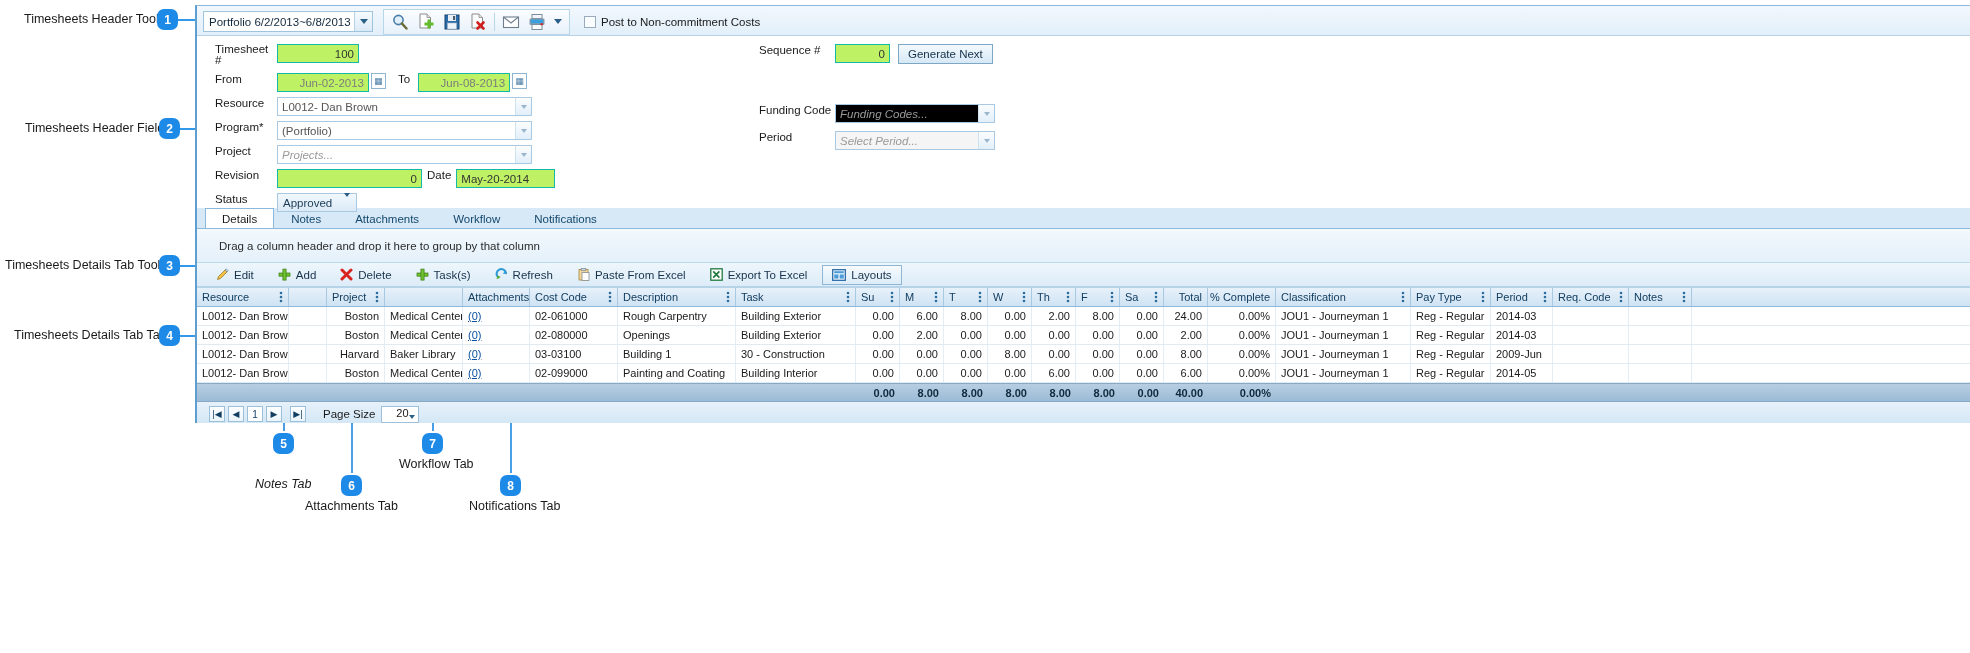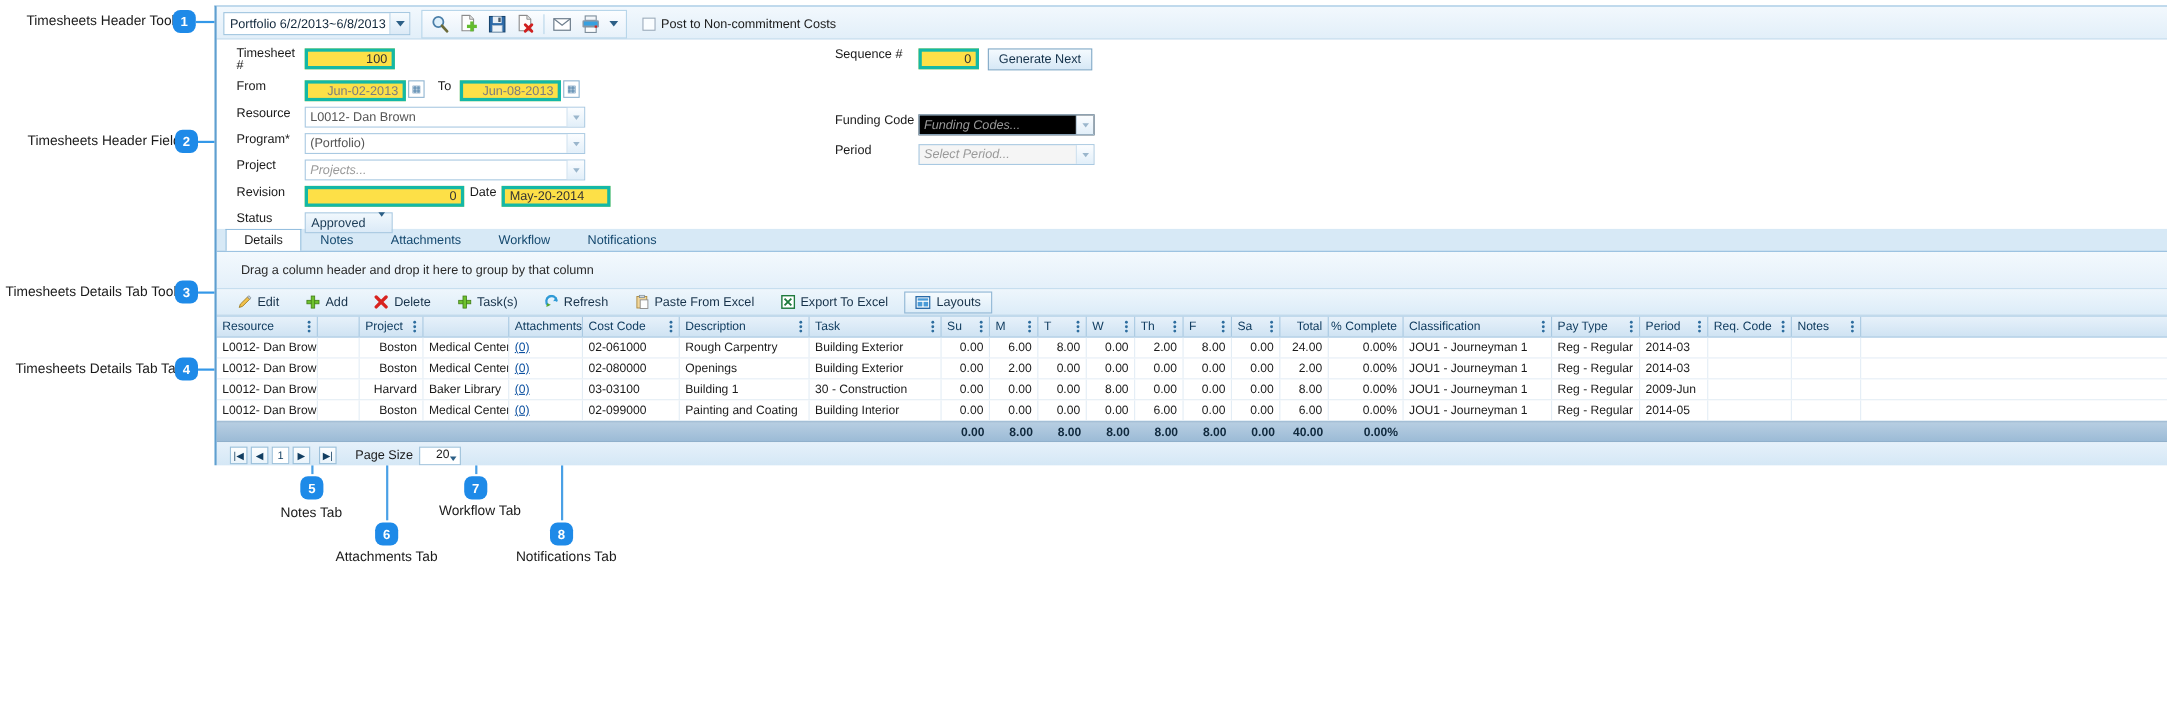--- a/index.html
+++ b/index.html
@@ -109,22 +109,22 @@
     background: #ffffff;
     padding: 8px 0 0 0;
   }
   .fld-row { display: flex; align-items: flex-start; margin-bottom: 5px; }
   .fld-lbl {
     font-size: 11.5px; color: #1a1a1a;
     width: 62px; text-align: left;
     margin-left: 18px;
   }
   .inp {
-    height: 19px; border: 3px solid #14b8a6;
-    background: #fde047; font-size: 11.5px;
+    height: 19px; border: 1px solid #14b8a6;
+    background: #bef264; font-size: 11.5px;
     color: #333; display: flex; align-items: center;
     padding: 0 4px;
   }
   .inp.num { justify-content: flex-end; }
   .inp.grey { color: #7d7d7d; }
   .dd {
     height: 19px; border: 1px solid #a9c9e2; background: #fff;
     display: flex; align-items: center; font-size: 11.5px;
     color: #555; padding: 0 0 0 4px;
   }
@@ -290,21 +290,21 @@
   <div class="callout-label" style="left:5px; top:258px;">Timesheets Details Tab Toolbar</div>
   <div class="callout-badge" style="left:159px; top:255px;">3</div>
   <div class="callout-line leader-h" style="left:180px; top:265px; width:18px;"></div>
 
   <div class="callout-label" style="left:14px; top:328px;">Timesheets Details Tab Table</div>
   <div class="callout-badge" style="left:159px; top:325px;">4</div>
   <div class="callout-line leader-h" style="left:180px; top:335px; width:18px;"></div>
 
   <div class="callout-line leader-v" style="left:283px; top:233px; height:198px;"></div>
   <div class="callout-badge" style="left:273px; top:433px;">5</div>
-  <div class="callout-label" style="left:255px; top:459px;">Notes Tab</div>
+  <div class="callout-label" style="left:255px; top:477px;font-style:italic;">Notes Tab</div>
 
   <div class="callout-line leader-v" style="left:351px; top:233px; height:240px;"></div>
   <div class="callout-badge" style="left:341px; top:475px;">6</div>
   <div class="callout-label" style="left:305px; top:499px;">Attachments Tab</div>
 
   <div class="callout-line leader-v" style="left:432px; top:233px; height:198px;"></div>
   <div class="callout-badge" style="left:422px; top:433px;">7</div>
   <div class="callout-label" style="left:399px; top:457px;">Workflow Tab</div>
 
   <div class="callout-line leader-v" style="left:510px; top:233px; height:240px;"></div>

